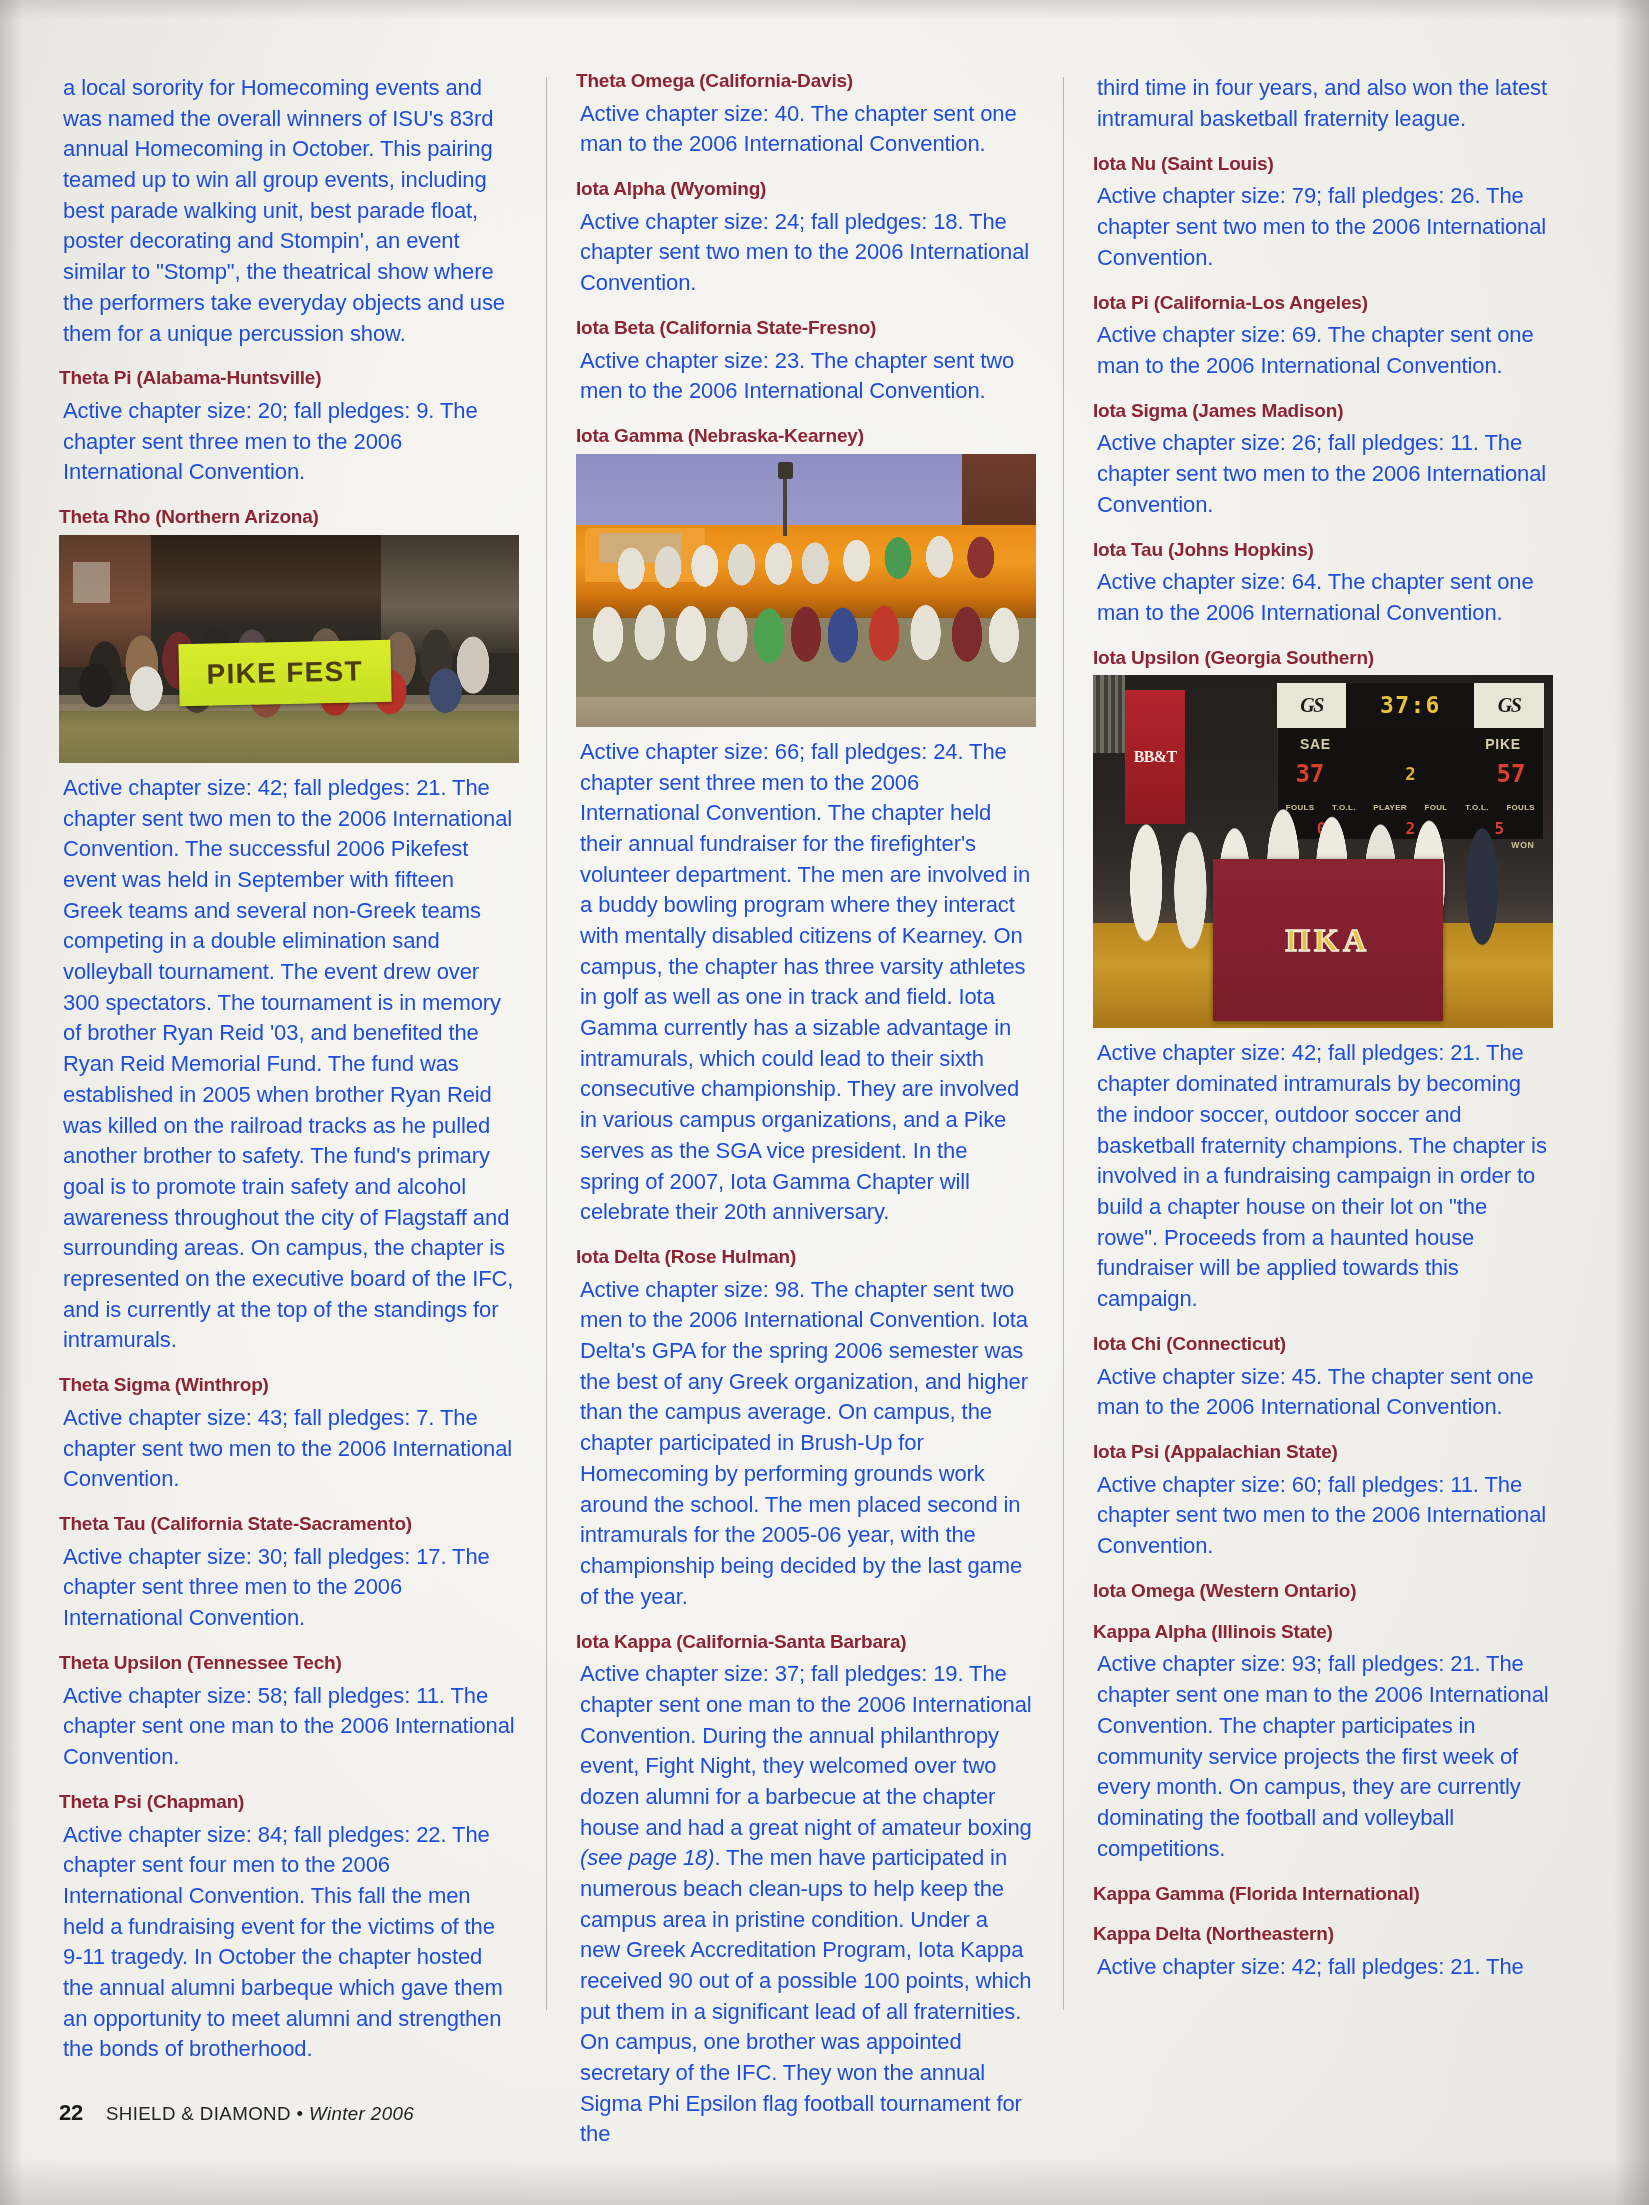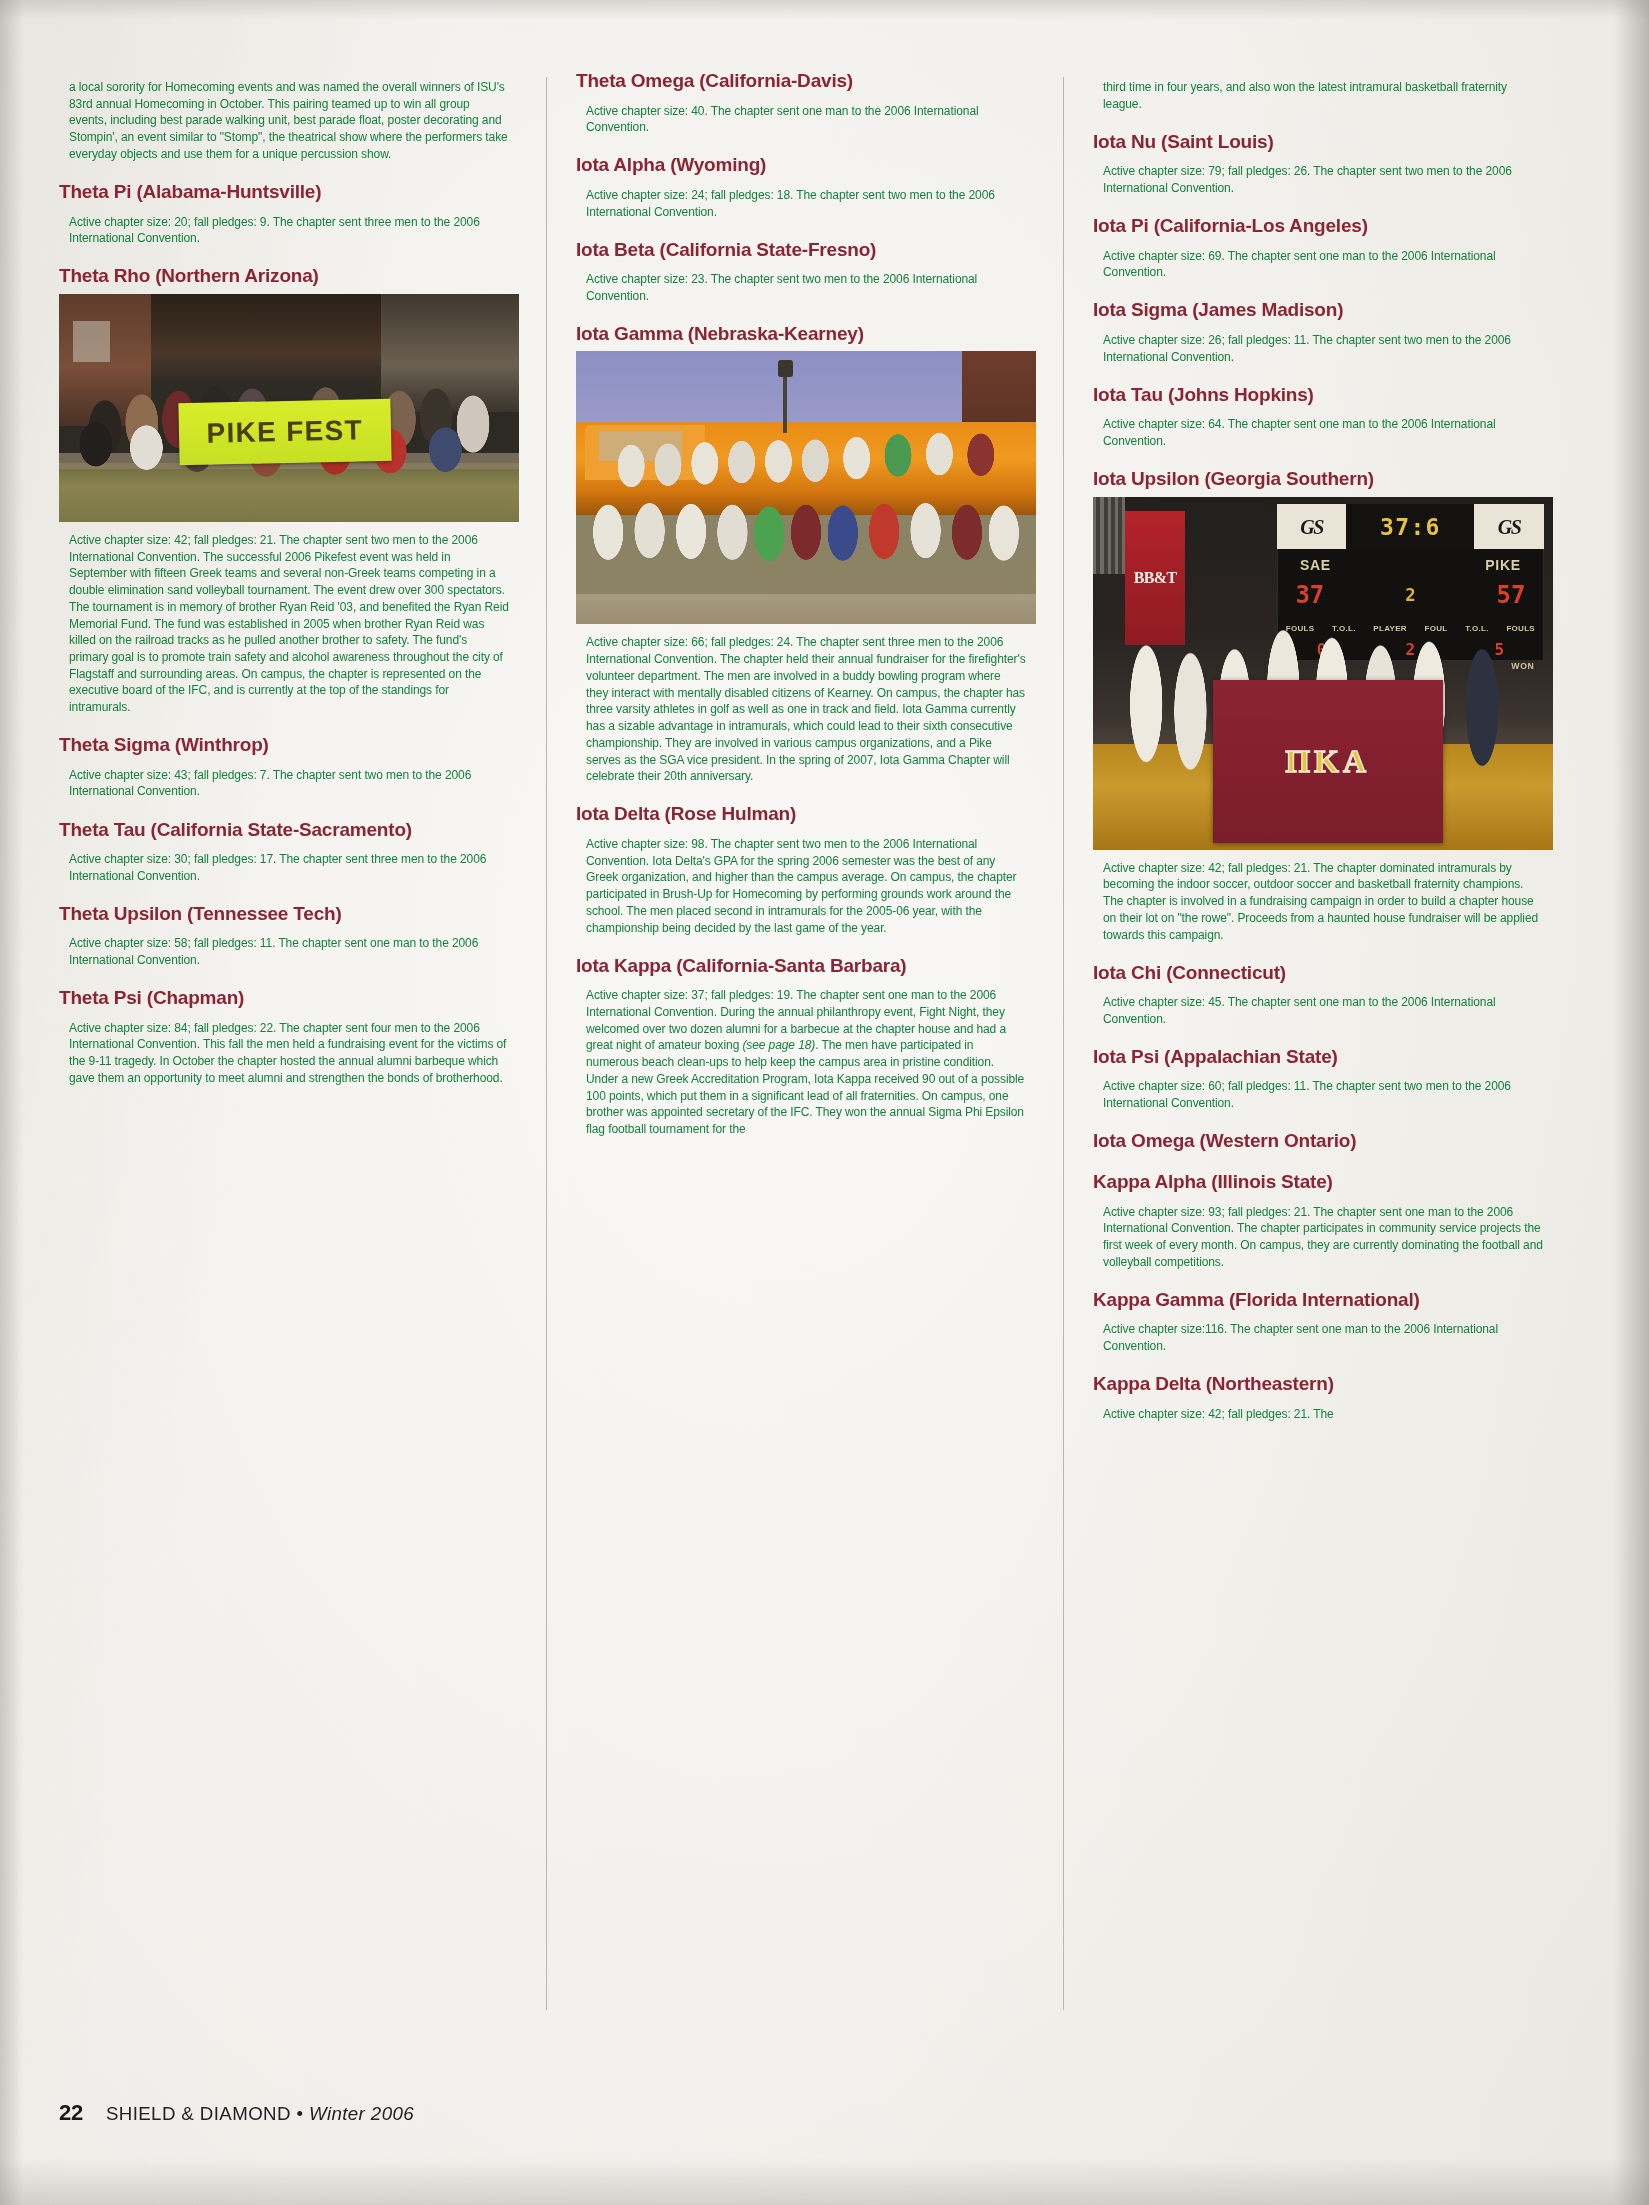--- a/index.html
+++ b/index.html
@@ -83,24 +83,24 @@
     font-size: 19px;
     line-height: 1.24;
     font-weight: bold;
     color: #8c2433;
     margin: 0 0 6px 0;
     letter-spacing: -0.2px;
   }
   .sec { margin-bottom: 17.3px; }
   .sec:first-child { margin-top: 0; }
   p.body {
-    font-size: 12px;
+    font-size: 22px;
     line-height: 1.395;
-    color: #15803d;
-    margin: 10px;
+    color: #1d4ed8;
+    margin: 4px;
     letter-spacing: -0.1px;
   }
   em { font-style: italic; }
 
   figure.photo {
     margin: 0 0 10px 0;
     position: relative;
     line-height: 0;
   }
   figure.photo .frame {
@@ -575,21 +575,20 @@
         <h2 class="chapter-head">Iota Omega (Western Ontario)</h2>
       </div>
 
       <div class="sec">
         <h2 class="chapter-head">Kappa Alpha (Illinois State)</h2>
         <p class="body">Active chapter size: 93; fall pledges: 21. The chapter sent one man to the 2006 International Convention. The chapter participates in community service projects the first week of every month. On campus, they are currently dominating the football and volleyball competitions.</p>
       </div>
 
       <div class="sec">
         <h2 class="chapter-head">Kappa Gamma (Florida International)</h2>
-        <p class="body">Active chapter size:116. The chapter sent one man to the 2006 International Convention.</p>
       </div>
 
       <div class="sec">
         <h2 class="chapter-head">Kappa Delta (Northeastern)</h2>
         <p class="body">Active chapter size: 42; fall pledges: 21. The</p>
       </div>
 
     </div>
   </div>
 

